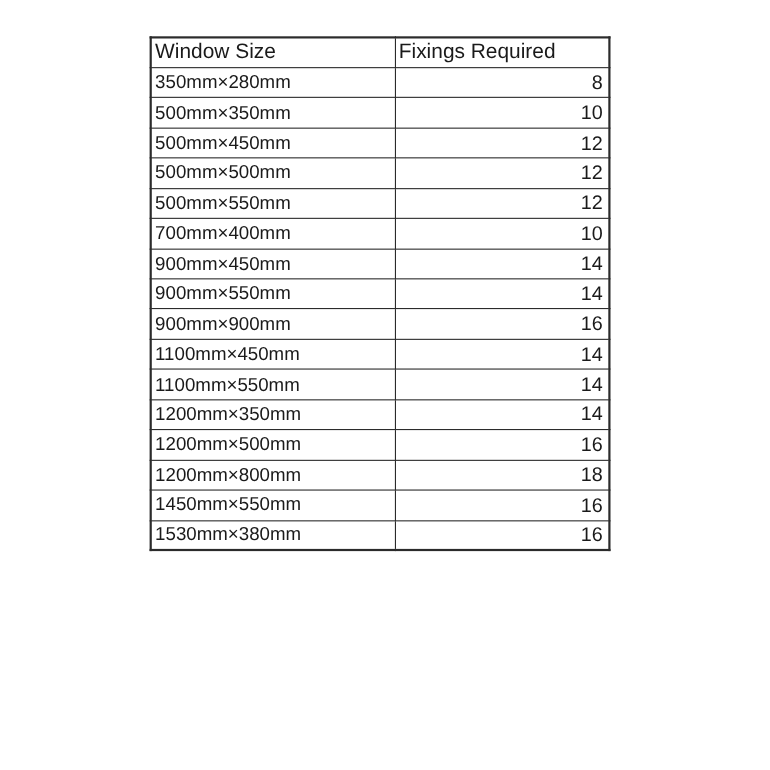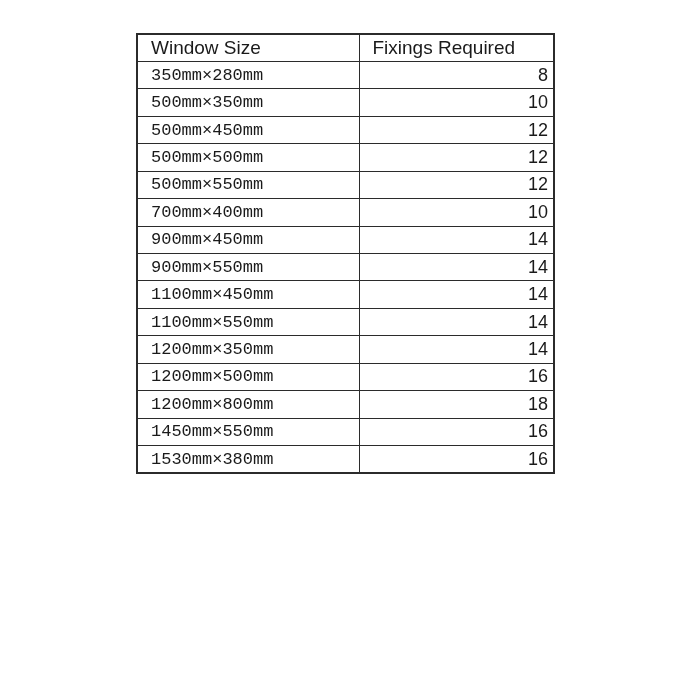--- a/index.html
+++ b/index.html
@@ -18,35 +18,34 @@
     width: 417px;
     border-collapse: collapse;
     table-layout: fixed;
     color: #1a1a1a;
     border: 2px solid #2b2b2b;
   }
   .fixings-table th,
   .fixings-table td {
     border: 1px solid #2b2b2b;
     height: 27.45px;
-    padding: 0 5px 0 13px;
+    padding: 0 5px 0 3px;
     vertical-align: middle;
     white-space: nowrap;
     overflow: hidden;
     background: #ffffff;
   }
   .fixings-table th {
     font-size: 19px;
     font-weight: 400;
     text-align: left;
   }
   .c-size {
     font-size: 17px;
     text-align: left;
-    font-family: Liberation Mono, monospace;
   }
   .c-fix {
     font-size: 18px;
     text-align: right;
   }
 </style>
 </head>
 <body>
 
 <table class="fixings-table">
@@ -87,20 +86,24 @@
     </tr>
     <tr>
       <td class="c-size">900mm×450mm</td>
       <td class="c-fix">14</td>
     </tr>
     <tr>
       <td class="c-size">900mm×550mm</td>
       <td class="c-fix">14</td>
     </tr>
     <tr>
+      <td class="c-size">900mm×900mm</td>
+      <td class="c-fix">16</td>
+    </tr>
+    <tr>
       <td class="c-size">1100mm×450mm</td>
       <td class="c-fix">14</td>
     </tr>
     <tr>
       <td class="c-size">1100mm×550mm</td>
       <td class="c-fix">14</td>
     </tr>
     <tr>
       <td class="c-size">1200mm×350mm</td>
       <td class="c-fix">14</td>

